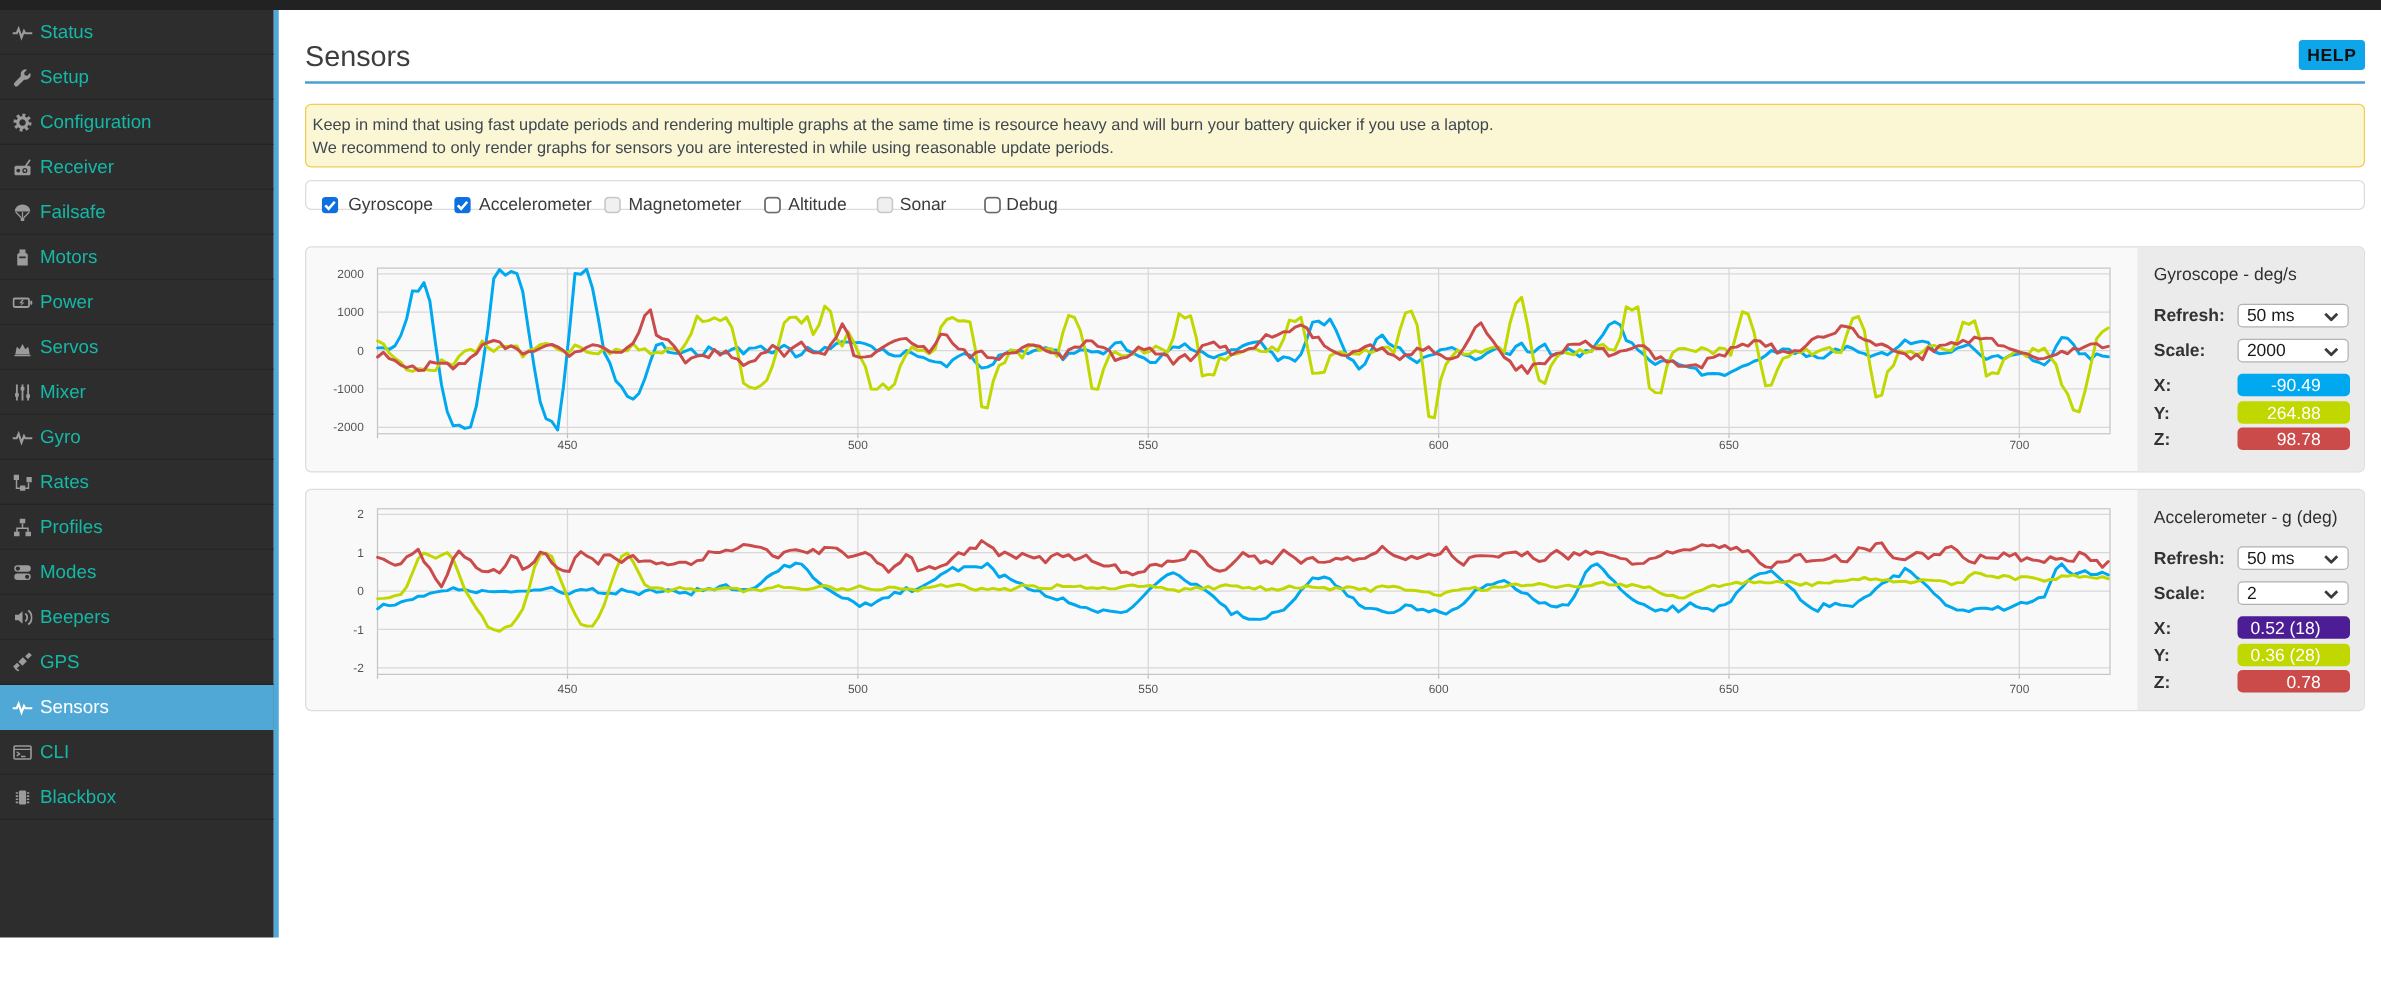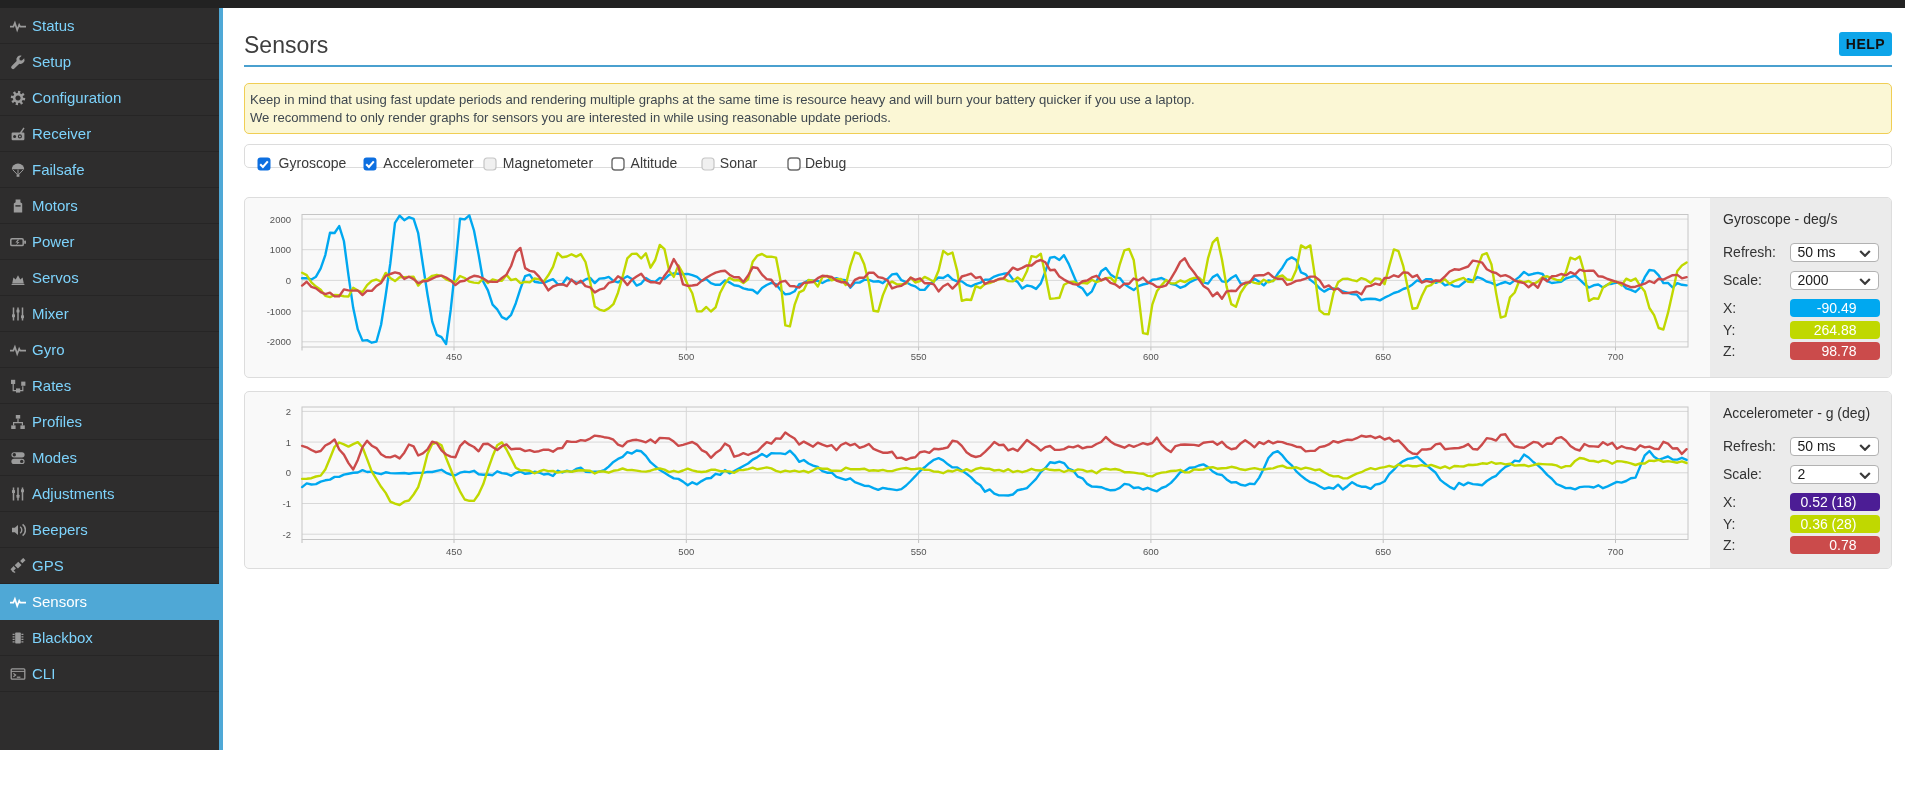--- a/index.html
+++ b/index.html
@@ -1,39 +1,39 @@
 <!DOCTYPE html>
 <html><head><meta charset="utf-8"><title>Sensors</title><style>
 *{margin:0;padding:0;box-sizing:border-box}
 html,body{width:1905px;height:803px;background:#fff;font-family:"Liberation Sans",sans-serif;overflow:hidden}
 .topbar{position:absolute;left:0;top:0;width:1905px;height:8px;background:#222}
 .sidebar{position:absolute;left:0;top:8px;width:219px;height:742px;background:#2e2d2d}
 .stripe{position:absolute;left:219px;top:8px;width:4px;height:742px;background:#4fa8d6}
-.mi{position:relative;height:36px;line-height:36px;border-bottom:1px solid #262525;color:#7dd3fc;font-size:15px}
+.mi{position:relative;height:36px;line-height:36px;border-bottom:1px solid #262525;color:#14b8a6;font-size:15px}
 .mi.active{background:#4fa8d6;color:#fff;border-bottom-color:#4fa8d6}
 .mic{position:absolute;left:10px;top:10px;width:16px;height:16px}
 .mic svg{display:block}
 .mil{position:absolute;left:32px;top:0}
 .h1{position:absolute;left:244px;top:32px;font-size:23px;color:#3e3e3e}
 .hr{position:absolute;left:244px;top:65px;width:1648px;height:2px;background:#4aa0cf}
 .help{position:absolute;left:1839px;top:32px;width:53px;height:24px;background:#0ea5e9;border-radius:3px;
  font-size:14px;font-weight:bold;color:#111;text-align:center;line-height:24px;letter-spacing:0.5px}
 .note{position:absolute;left:244px;top:83px;width:1648px;height:51px;background:#fbf7d5;border:1px solid #f0ce54;
  border-radius:5px;padding:7px 5px;font-size:13.1px;line-height:17.6px;color:#3f4850}
 .ckbar{position:absolute;left:244px;top:144px;width:1648px;height:24px;background:#fff;border:1px solid #dcdcdc;border-radius:5px}
 .cb{position:absolute;top:12px;width:14px;height:14px}
 .cklab{position:absolute;top:9.5px;font-size:14px;color:#3a3a3a}
 .panel{position:absolute;left:244px;width:1648px;background:#f9f9f9;border:1px solid #ddd;border-radius:5px}
 .p1{top:197px;height:181px}
 .p2{top:391px;height:178px}
 .plot{position:absolute;left:0;top:0}
 .axlab{font-size:9.5px;fill:#545454;font-family:"Liberation Sans",sans-serif}
 .info{position:absolute;top:0;bottom:0;left:1465px;width:181px;background:#ebebeb;border-radius:0 4px 4px 0}
 .ititle{position:absolute;left:13px;top:13px;font-size:14px;font-weight:normal;color:#2f2f2f}
-.ilab{position:absolute;left:13px;font-size:14px;font-weight:normal;color:#333;line-height:16px}
+.ilab{position:absolute;left:13px;font-size:14px;font-weight:bold;color:#333;line-height:16px}
 .isel{position:absolute;left:79.5px;width:89px;height:19.5px;background:#fff;border:1px solid #b2b2b2;border-radius:4px;
  font-size:14px;color:#1a1a1a;line-height:17.5px;padding-left:7px}
 .ival{position:absolute;left:79.5px;width:90px;height:18px;border-radius:4px;color:#fff;font-size:14px;
  line-height:18px;text-align:right;padding-right:23px}
 </style></head><body>
 <div class="topbar"></div>
 <div class="sidebar">
     <div class="mi">
       <span class="mic">
         <svg width="16" height="16" viewBox="0 0 16 16">
@@ -155,31 +155,20 @@
           <circle cx="4.3" cy="4.8" r="1.7" fill="#2e2d2d"></circle>
           <rect x="1.4" y="8.8" width="13.2" height="5.2" rx="2.6" fill="#9b9b9b"></rect>
           <circle cx="11.7" cy="11.4" r="1.7" fill="#2e2d2d"></circle>
         </svg>
       </span>
       <span class="mil">Modes</span>
     </div>
     <div class="mi">
       <span class="mic">
         <svg width="16" height="16" viewBox="0 0 16 16">
-          <path d="M3.5 1.6v12.8M8 1.6v12.8M12.5 1.6v12.8" stroke="#9b9b9b" stroke-width="1.5"></path>
-          <rect x="2.0" y="4.0" width="3" height="3" rx="0.5" fill="#9b9b9b"></rect>
-          <rect x="6.5" y="8.8" width="3" height="3" rx="0.5" fill="#9b9b9b"></rect>
-          <rect x="11.0" y="3.2" width="3" height="3" rx="0.5" fill="#9b9b9b"></rect>
-        </svg>
-      </span>
-      <span class="mil">Adjustments</span>
-    </div>
-    <div class="mi">
-      <span class="mic">
-        <svg width="16" height="16" viewBox="0 0 16 16">
           <path d="M12.6 2.4a7 7 0 0 1 0 11.2" fill="none" stroke="#9b9b9b" stroke-width="1.5"></path>
           <path d="M10.2 4.8a4 4 0 0 1 0 6.4" fill="none" stroke="#9b9b9b" stroke-width="1.4"></path>
           <path d="M2 5.8h2.8L8 3v10L4.8 10.2H2z" fill="#9b9b9b"></path>
         </svg>
       </span>
       <span class="mil">Beepers</span>
     </div>
     <div class="mi">
       <span class="mic">
         <svg width="16" height="16" viewBox="0 0 16 16">
@@ -197,36 +186,36 @@
       <span class="mic">
         <svg width="16" height="16" viewBox="0 0 16 16">
           <path d="M0 8.6h3.4l1.5-3.6 2.3 7 2-5.2 1 1.8h5.8" fill="none" stroke="#ffffff" stroke-width="1.7"></path>
         </svg>
       </span>
       <span class="mil">Sensors</span>
     </div>
     <div class="mi">
       <span class="mic">
         <svg width="16" height="16" viewBox="0 0 16 16">
-          <rect x="5.2" y="2.4" width="5.6" height="11.2" rx="0.8" fill="#9b9b9b"></rect>
-          <path d="M2.6 4.4h2M2.6 6.9h2M2.6 9.4h2M2.6 11.9h2M11.4 4.4h2M11.4 6.9h2M11.4 9.4h2M11.4 11.9h2" stroke="#9b9b9b" stroke-width="1.3"></path>
-        </svg>
-      </span>
-      <span class="mil">Blackbox</span>
-    </div>
-    <div class="mi">
-      <span class="mic">
-        <svg width="16" height="16" viewBox="0 0 16 16">
           <rect x="1.2" y="2.8" width="13.6" height="10.4" rx="1" fill="none" stroke="#9b9b9b" stroke-width="1.3"></rect>
           <path d="M1.2 5.4h13.6" stroke="#9b9b9b" stroke-width="1"></path>
           <path d="M3.4 7.4l2.2 1.7-2.2 1.7" fill="none" stroke="#9b9b9b" stroke-width="1.2"></path>
           <path d="M6.8 11.2h3.6" stroke="#9b9b9b" stroke-width="1.2"></path>
         </svg>
       </span>
       <span class="mil">CLI</span>
+    </div>
+    <div class="mi">
+      <span class="mic">
+        <svg width="16" height="16" viewBox="0 0 16 16">
+          <rect x="5.2" y="2.4" width="5.6" height="11.2" rx="0.8" fill="#9b9b9b"></rect>
+          <path d="M2.6 4.4h2M2.6 6.9h2M2.6 9.4h2M2.6 11.9h2M11.4 4.4h2M11.4 6.9h2M11.4 9.4h2M11.4 11.9h2" stroke="#9b9b9b" stroke-width="1.3"></path>
+        </svg>
+      </span>
+      <span class="mil">Blackbox</span>
     </div>
   </div>
 <div class="stripe"></div>
 <div class="h1">Sensors</div>
 <div class="hr"></div>
 <div class="help">HELP</div>
 <div class="note">Keep in mind that using fast update periods and rendering multiple graphs at the same time is resource heavy and will burn your battery quicker if you use a laptop.<br>We recommend to only render graphs for sensors you are interested in while using reasonable update periods.</div>
 <div class="ckbar">
     <div class="cb on" style="left:11.8px"><svg width="14" height="14" viewBox="0 0 14 14">
         <rect x="0.5" y="0.5" width="13" height="13" rx="3" fill="#0d6fe0"></rect>

